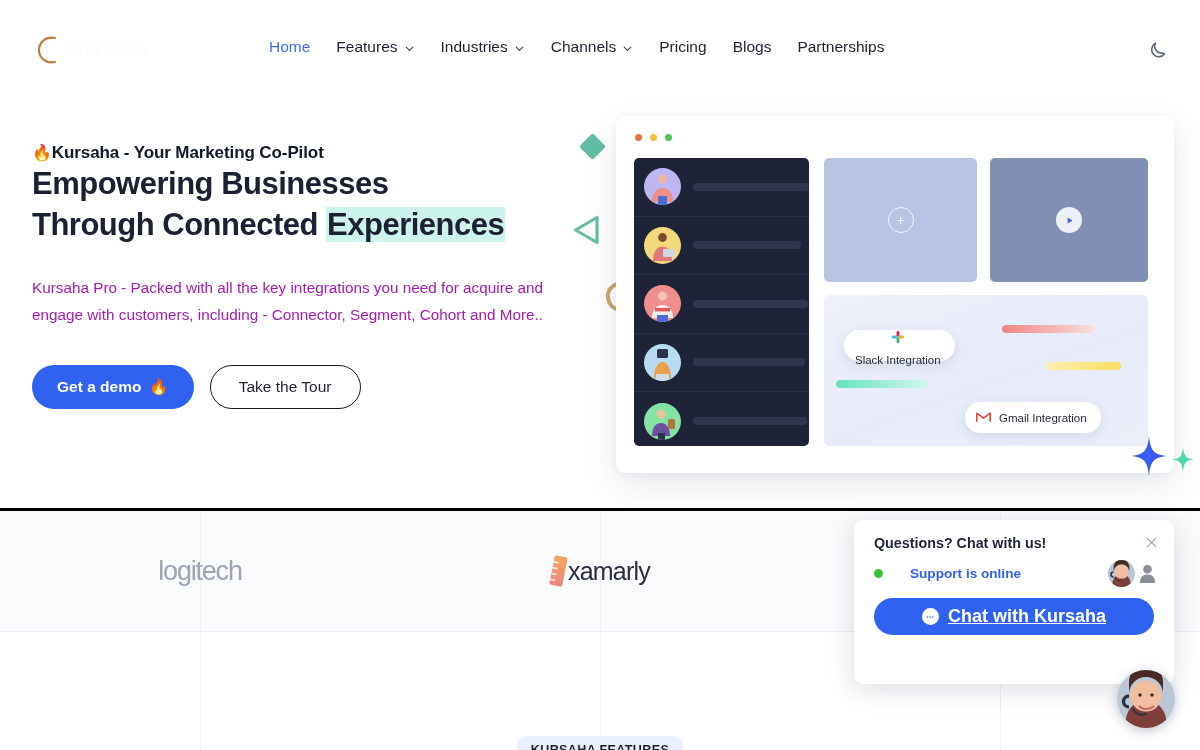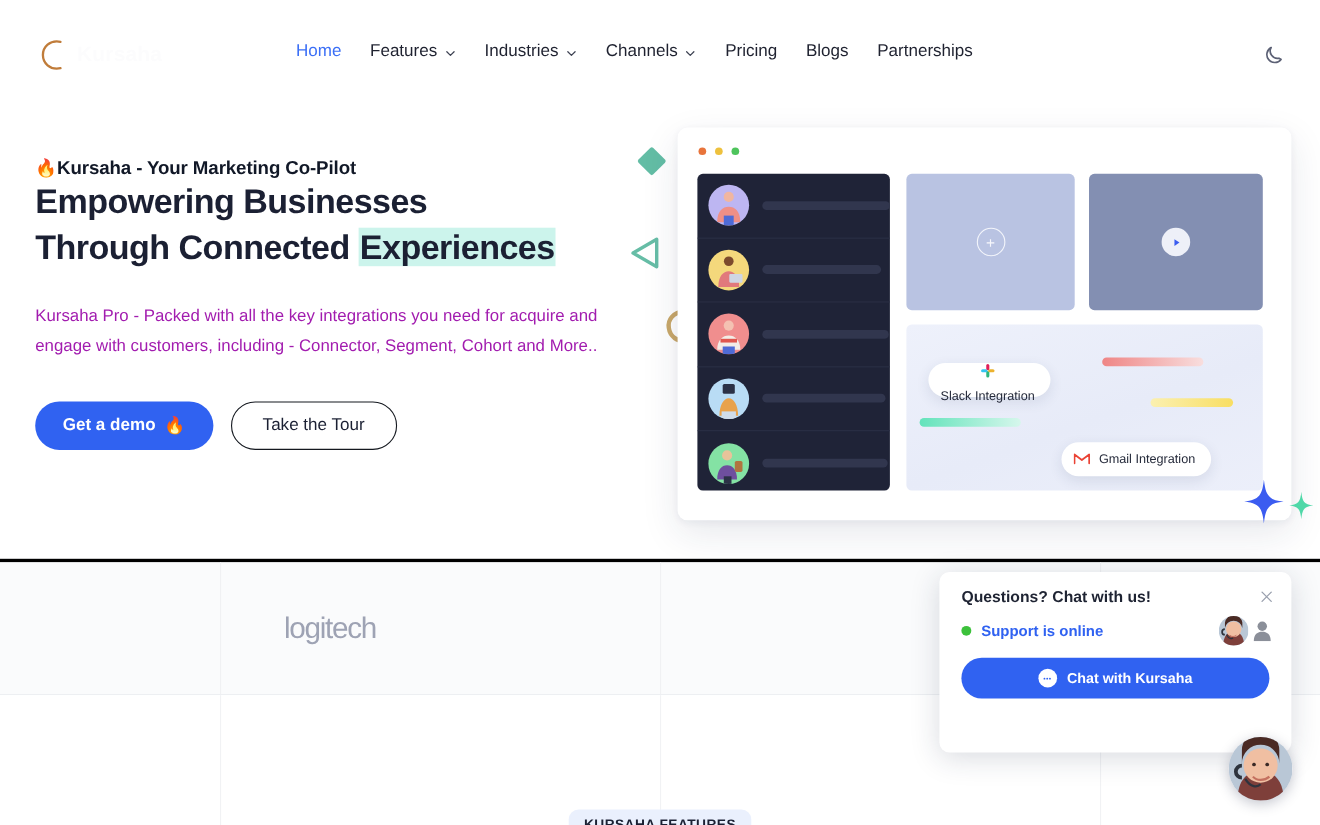--- a/index.html
+++ b/index.html
@@ -98,30 +98,30 @@
                 font-size:12.5px; font-weight:700; color:#1b2033; letter-spacing:.4px;
                 overflow:hidden; }
 
   
   .chat { position:absolute; left:854px; top:520px; width:320px; height:164px;
           background:#fff; border-radius:9px;
           box-shadow:0 5px 26px rgba(30,40,70,.17); z-index:60; }
   .chat-title { position:absolute; left:20px; top:15px; font-size:14.3px; font-weight:700; color:#1f2433; }
   .chat-x { position:absolute; right:14px; top:13px; width:18px; height:18px; cursor:pointer;
             color:#9aa0ae; font-size:15px; display:flex; align-items:center; justify-content:center; }
-  .chat-status { position:absolute; left:20px; top:46px; display:flex; align-items:center; gap:9px; }
+  .chat-status { position:absolute; left:20px; top:46px; display:flex; align-items:center; gap:27px; }
   .greendot { width:9px; height:9px; border-radius:50%; background:#3cc13b; }
   .chat-status-txt { font-size:13.6px; font-weight:700; color:#3062f1; }
   .chat-faces { position:absolute; right:18px; top:40px; display:flex; align-items:center; gap:4px; }
   .face-sm { width:27px; height:27px; border-radius:50%; overflow:hidden; position:relative; }
   .person-glyph { width:17px; height:19px; }
   .chat-btn { position:absolute; left:20px; top:78px; width:280px; height:37px; border-radius:19px;
-              background:#3062f1; color:#fff; font-size:13px; font-weight:700; border:none;
+              background:#3062f1; color:#fff; font-size:18px; font-weight:700; border:none;
               display:flex; align-items:center; justify-content:center; gap:9px; cursor:pointer;
-              font-family:inherit; }
+              font-family:inherit;text-decoration:underline; }
   .bubble-ic { width:17px; height:17px; border-radius:50%; background:#fff;
                display:flex; align-items:center; justify-content:center; }
   .launcher { position:absolute; left:1117px; top:670px; width:58px; height:58px; border-radius:50%;
               overflow:hidden; box-shadow:0 3px 12px rgba(30,40,70,.26); cursor:pointer; z-index:61; }
 </style>
 </head>
 <body>
 
 <div id="page">
 
@@ -337,20 +337,40 @@
   </div>
 
   <div class="logo-sec">
     <span class="vline" style="left:200px;"></span>
     <span class="vline" style="left:600px;"></span>
     <span class="vline" style="left:1000px;"></span>
 
     <div class="logo-row">
       <div class="logo-cell">
         <span class="logo-logitech">logitech</span>
+      </div>
+      <div class="logo-cell">
+        <span class="logo-examarly">
+          <span class="exa-mark">
+            <svg viewBox="0 0 17 32" width="17" height="32">
+              <rect x="2" y="1" width="13" height="30" rx="2" fill="url(#exg)"></rect>
+              <defs>
+                  <linearGradient id="exg" x1="0" y1="0" x2="0" y2="1">
+                <stop offset="0" stop-color="#f5a860"></stop>
+                    <stop offset="1" stop-color="#ee8383"></stop>
+              </linearGradient>
+                </defs>
+              <rect x="2" y="7" width="5" height="1.6" fill="#fff" opacity=".8"></rect>
+              <rect x="2" y="13" width="5" height="1.6" fill="#fff" opacity=".8"></rect>
+              <rect x="2" y="19" width="5" height="1.6" fill="#fff" opacity=".8"></rect>
+              <rect x="2" y="25" width="5" height="1.6" fill="#fff" opacity=".8"></rect>
+            </svg>
+          </span>
+          <span>xamarly</span>
+        </span>
       </div>
       <div class="logo-cell"></div>
     </div>
   </div>
 
   <div class="bot-sec">
     <span class="bot-v" style="left:200px;"></span>
     <span class="bot-v" style="left:600px;"></span>
     <span class="bot-v" style="left:1000px;"></span>
   </div>

